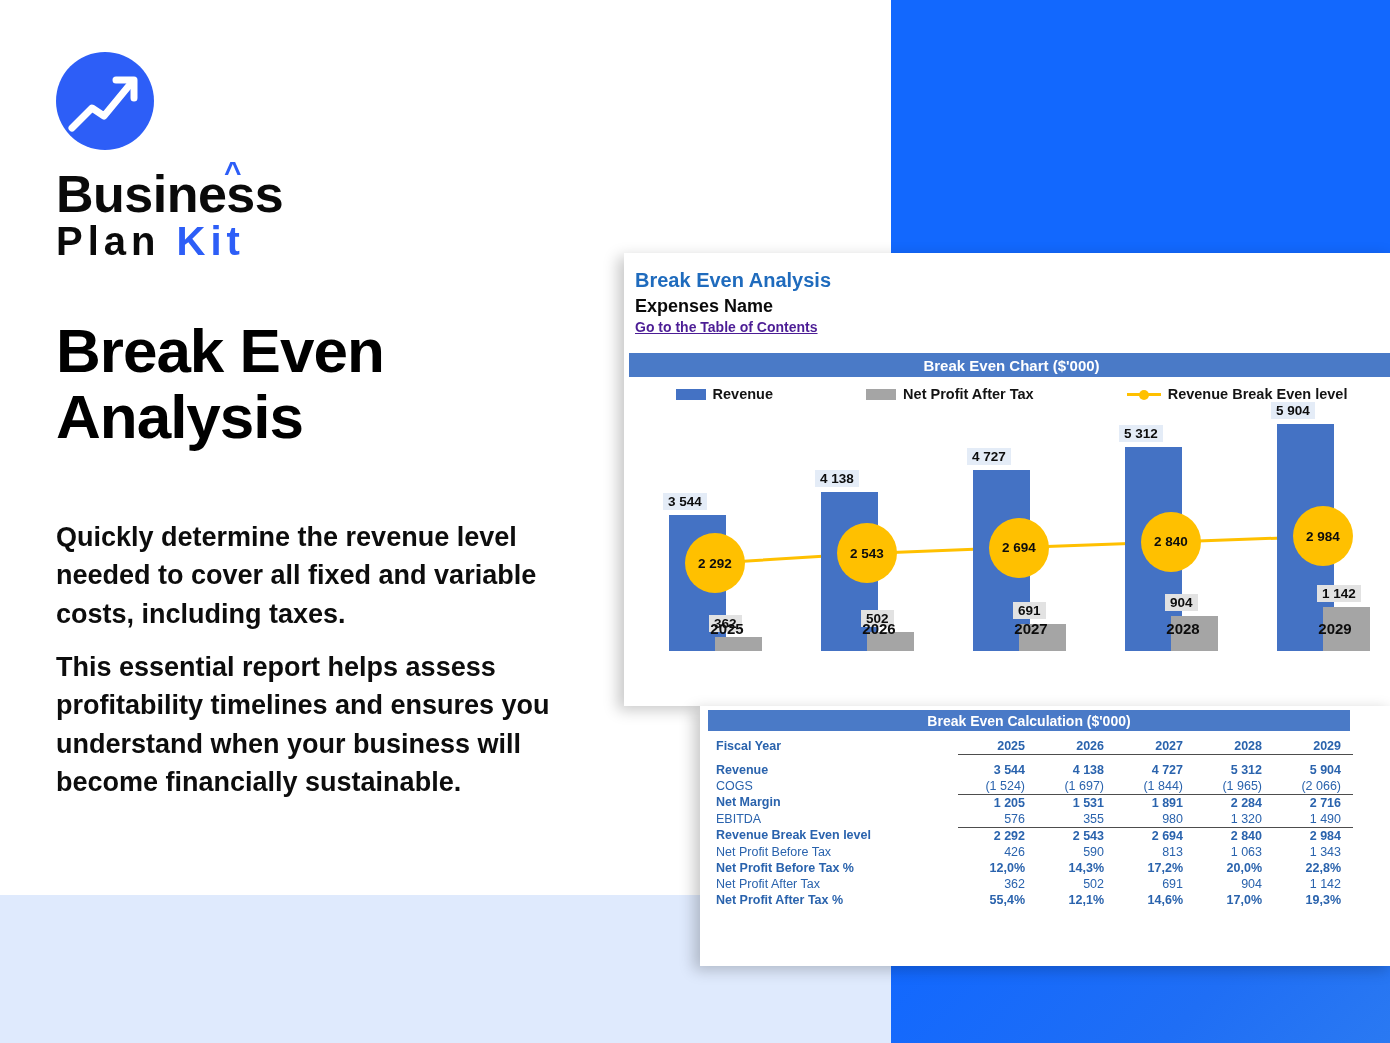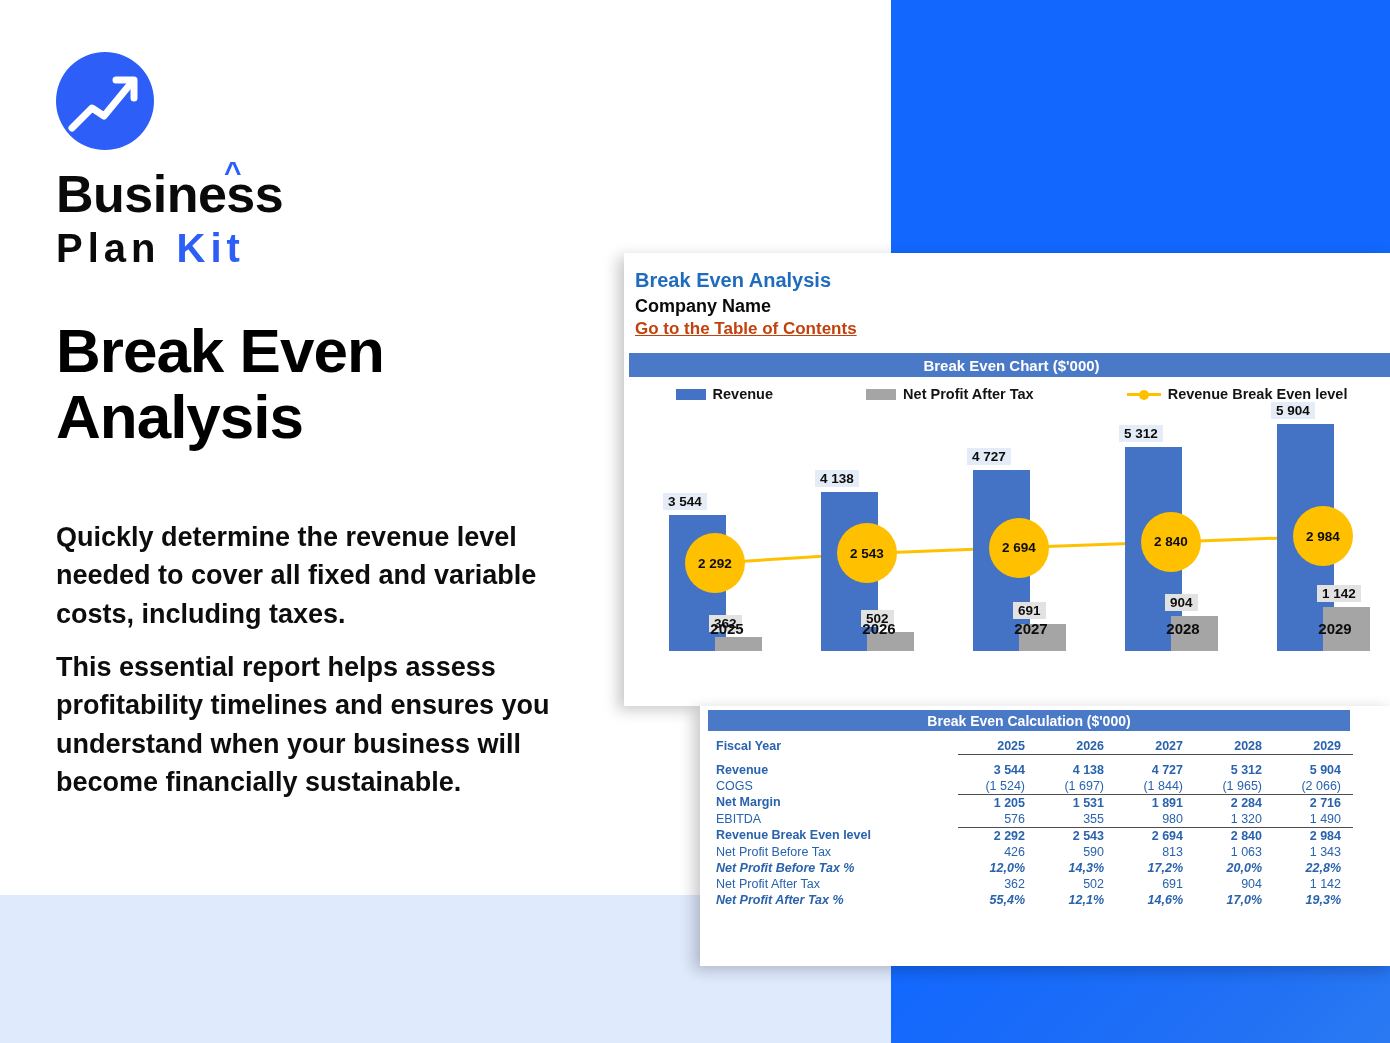--- a/index.html
+++ b/index.html
@@ -31,21 +31,21 @@
     position:absolute; left:0; top:0; width:891px; height:895px;
     background:#ffffff;
   }
 
   
   #logo { position:absolute; left:56px; top:52px; display:flex; align-items:flex-start; gap:18px;flex-direction:column; }
   #logo-mark { width:98px; height:98px; border-radius:50%; background:#2d5ef7; position:relative; overflow:hidden; }
   #logo-mark svg { position:absolute; left:0; top:0; }
   #logo-text { line-height:1; }
   .logo-line1 { font-size:52px; font-weight:bold; letter-spacing:-0.5px; color:#0a0a0a; position:relative; }
-  .logo-line2 { font-size:40px; font-weight:bold; letter-spacing:5px; color:#0a0a0a; margin-top:8px; }
+  .logo-line2 { font-size:40px; font-weight:bold; letter-spacing:5px; color:#0a0a0a; margin-top:1px; }
   .logo-kit { color:#2d5ef7; }
   .logo-hat { position:absolute; left:168px; top:-11px; font-size:30px; color:#2d5ef7; font-weight:bold; }
 
   
   #page-title {
     position:absolute; left:56px; top:318px; width:500px;
     font-size:62px; font-weight:bold; line-height:1.06; color:#000;
     letter-spacing:-1px;
   }
   #para-1 {
@@ -58,21 +58,21 @@
   }
 
   
   #chart-panel {
     position:absolute; left:624px; top:253px; width:770px; height:453px;
     background:#fff; box-shadow:-6px 4px 14px rgba(0,0,0,.22);
     overflow:hidden;
   }
   #sheet-title { position:absolute; left:11px; top:16px; font-size:20px; font-weight:bold; color:#1f6bbd; }
   #sheet-company { position:absolute; left:11px; top:43px; font-size:18px; font-weight:bold; color:#0a0a0a; }
-  #sheet-toc { position:absolute; left:11px; top:66px; font-size:17px; font-weight:bold; color:#c2410c; text-decoration:underline; }
+  #sheet-toc { position:absolute; left:11px; top:66px; font-size:14px; font-weight:bold; color:#4c1d95; text-decoration:underline; }
 
   #chart-header-bar {
     position:absolute; left:5px; top:100px; width:765px; height:24px;
     background:#4a7ac7; color:#fff; font-size:15px; font-weight:bold;
     display:flex; align-items:center; justify-content:center;
   }
   #chart-legend {
     position:absolute; left:5px; top:130px; width:765px; height:22px;
     display:flex; align-items:center; justify-content:space-around;
     font-size:14.5px; font-weight:bold; color:#141414;
@@ -115,21 +115,21 @@
   }
   #fin-table { position:absolute; left:8px; top:32px; width:645px; border-collapse:collapse; }
   #fin-table td { font-size:12.5px; padding:1px 0; color:#2a63ad; white-space:nowrap; }
   #fin-table td.lab { width:250px; padding-left:8px; }
   #fin-table td.num { width:79px; text-align:right; padding-right:12px; }
   tr.hdr td { font-size:13px; font-weight:bold; color:#111; padding-bottom:3px; }
   tr.hdr td.num { border-bottom:1.5px solid #4d4d4d; }
   tr.b td { font-weight:bold; color:#1c4f93; }
   tr.sub td { color:#5b87c4; }
   tr.sub td.lab { padding-left:24px;margin-left:12px; }
-  tr.pct td { font-weight:bold; font-style:italic; color:#1c4f93; }
+  tr.pct td { font-weight:bold; color:#1c4f93; }
   tr.rule td.num { border-top:1.5px solid #4d4d4d; }
   tr.spacer td { height:7px; padding:0; }
   .gtri {
     display:inline-block; width:0; height:0; vertical-align:top;
     border-top:5px solid #107c41; border-right:5px solid transparent;
     margin-left:2px;
   }
 </style>
 </head>
 <body>
@@ -158,21 +158,21 @@
     </div>
   </div>
 </div>
 
 <h1 id="page-title">Break Even<br>Analysis</h1>
 <p id="para-1">Quickly determine the revenue level needed to cover all fixed and variable costs, including taxes.</p>
 <p id="para-2">This essential report helps assess profitability timelines and ensures you understand when your business will become financially sustainable.</p>
 
 <div id="chart-panel">
   <div id="sheet-title">Break Even Analysis</div>
-  <div id="sheet-company">Company Name</div>
+  <div id="sheet-company">Expenses Name</div>
   <a id="sheet-toc" href="#">Go to the Table of Contents</a>
 
   <div id="chart-header-bar">Break Even Chart ($'000)</div>
 
   <div id="chart-legend">
     <div class="legend-item">
       <span class="swatch-bar" style="background:#4472c4"></span>
       <span>Revenue</span>
     </div>
     <div class="legend-item">

